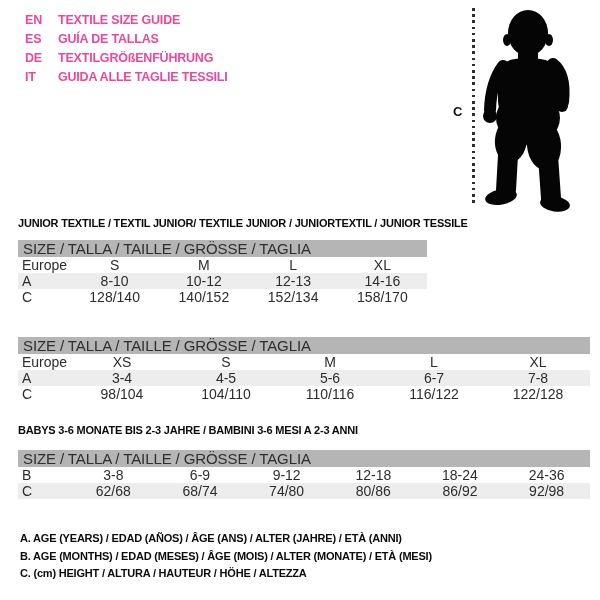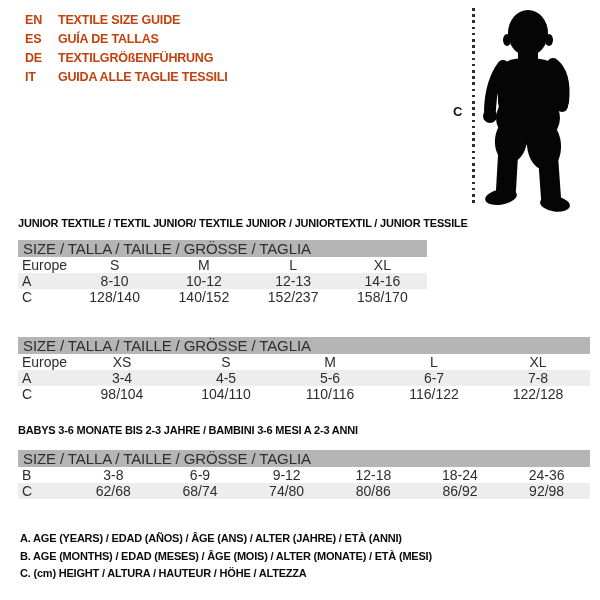--- a/index.html
+++ b/index.html
@@ -1,21 +1,21 @@
 <!DOCTYPE html>
 <html><head>
 <meta charset="utf-8">
 <style>
   * { margin:0; padding:0; box-sizing:border-box; }
   body { font-family:"Liberation Sans", sans-serif; background:#fff; }
   .page { position:relative; width:600px; height:600px; background:#ffffff; overflow:hidden; }
 
   
   .languages { position:absolute; left:25px; top:11px; }
-  .lang-row { display:flex; font-weight:bold; font-size:12.5px; line-height:19px; color:#c2410c; letter-spacing:-0.2px; }
+  .lang-row { display:flex; font-weight:bold; font-size:12.5px; line-height:19px; color:#ec4899; letter-spacing:-0.2px; }
   .lang-code { width:33px; }
 
   
   .figure-svg { position:absolute; left:478px; top:6px; }
   .dotted-line { position:absolute; left:472px; top:8px; width:2.5px; height:198px;
     background-image:repeating-linear-gradient(to bottom, #2e2e2e 0 2.6px, transparent 2.6px 6.2px); }
   .c-label { position:absolute; left:453px; top:104px; font-weight:bold; font-size:13px; color:#111; }
 
   
   .section { position:absolute; left:18px; }
@@ -115,21 +115,21 @@
         <td class="lbl">A</td>
         <td>8-10</td>
         <td>10-12</td>
         <td>12-13</td>
         <td>14-16</td>
       </tr>
       <tr>
         <td class="lbl">C</td>
         <td>128/140</td>
         <td>140/152</td>
-        <td>152/237</td>
+        <td>152/134</td>
         <td>158/170</td>
       </tr>
     </tbody>
       </table>
   </div>
 
   <div class="section" id="sec-children">
     <div class="size-bar">SIZE / TALLA / TAILLE / GRÖSSE / TAGLIA</div>
     <table class="size-table">
       <colgroup>

